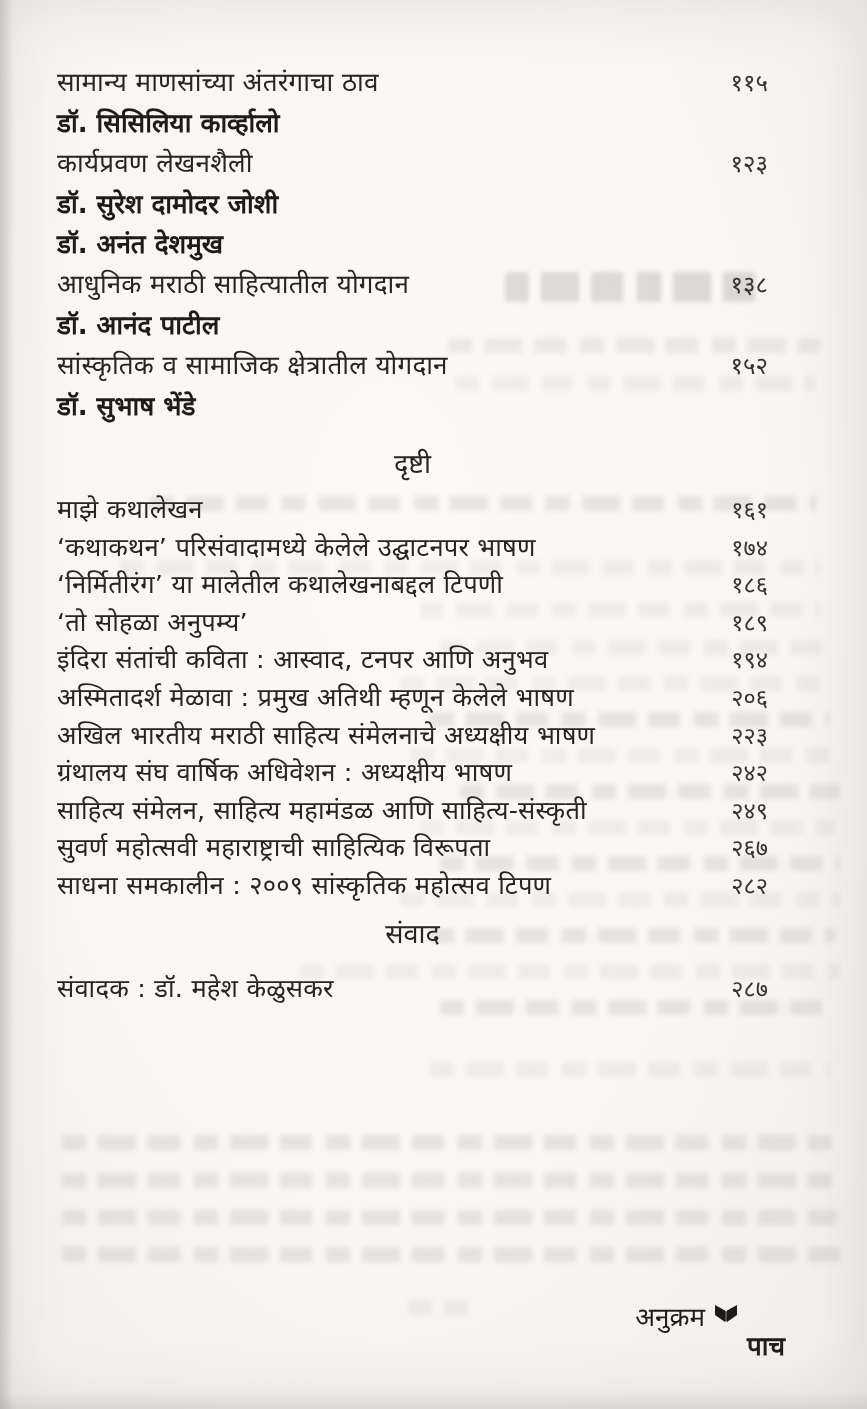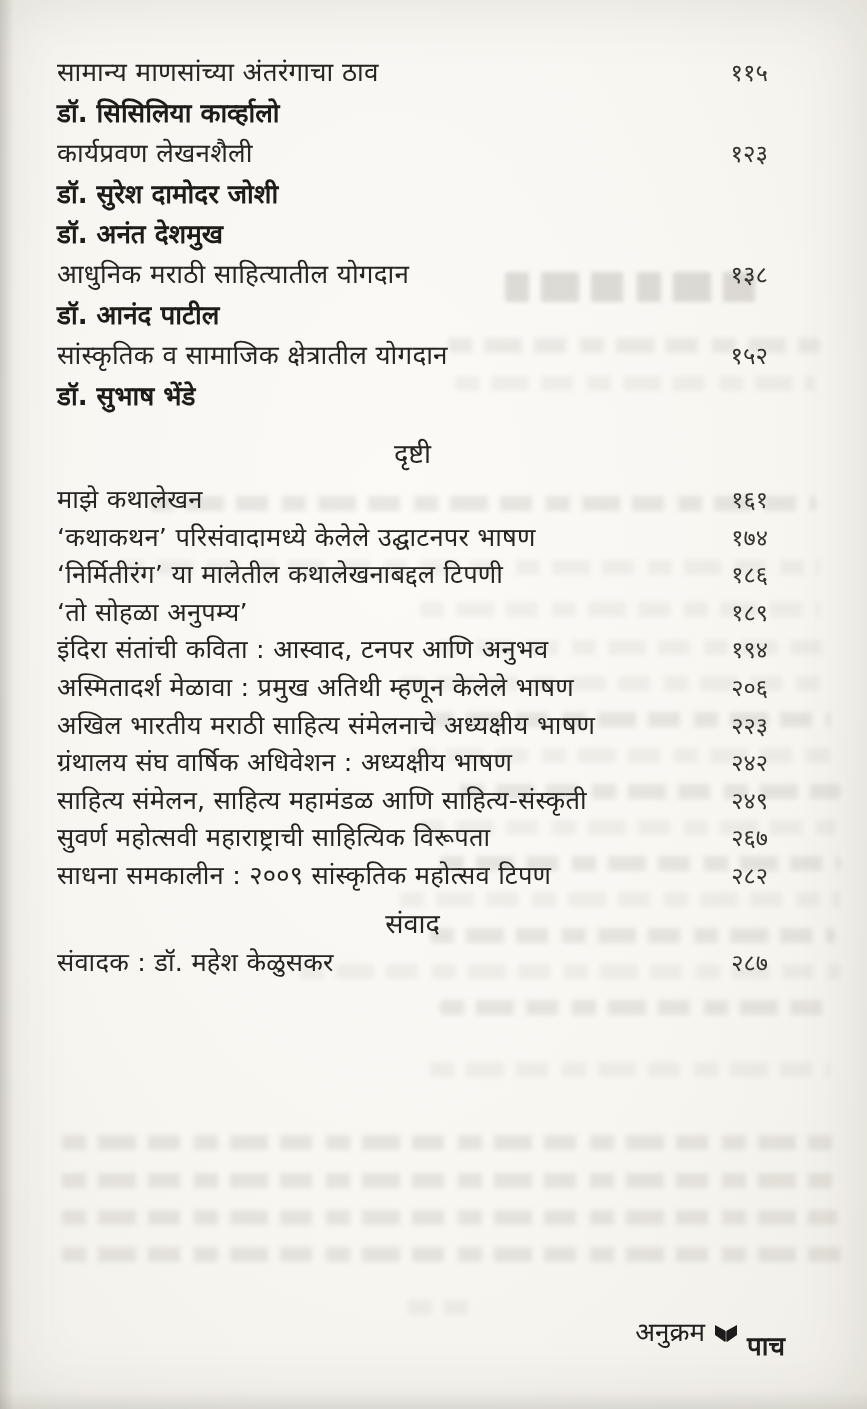--- a/index.html
+++ b/index.html
@@ -24,21 +24,21 @@
     content: "";
     position: absolute; left: 0; right: 0; bottom: 0; height: 18px;
     background: linear-gradient(0deg, rgba(90,85,75,0.10), rgba(90,85,75,0.0));
     pointer-events: none;
   }
 
   .toc {
     position: absolute;
     left: 57px;
     right: 99px;
-    top: 52px;
+    top: 62px;
   }
 
   .row {
     display: flex;
     justify-content: space-between;
     align-items: baseline;
     line-height: 40px;
   }
   .row .t { font-size: 26px; letter-spacing: 0.2px; }
   .row .n { font-size: 24px; color: #36342f; padding-left: 12px; white-space: nowrap; }
@@ -54,29 +54,28 @@
     line-height: 40px;
     margin-top: 18px;
     text-align: center;
   }
   .entries { margin-top: 7px; }
   .entries .row { line-height: 36.6px; gap: 44px; }
   .entries .row .t { font-size: 25.5px; }
   .entries .row .n { font-size: 23.5px; }
 
   .sec-talk-heading { margin-top: 9px; }
-  .talk-entries { margin-top: 0; }
+  .talk-entries { margin-top: 16px; }
   .talk-entries .row { line-height: 37px; }
 
   .footer {
     position: absolute;
     top: 1298px;
     right: 82px;
     display: flex;
-    align-items: center;
     gap: 9px;
     font-size: 26px;
     color: #211f1c;
   }
   .footer .bold { font-weight: 700; margin-top: 29px; }
   .footer svg { display: block; margin-top: 4px; }
 
   
   .ghost {
     position: absolute;

